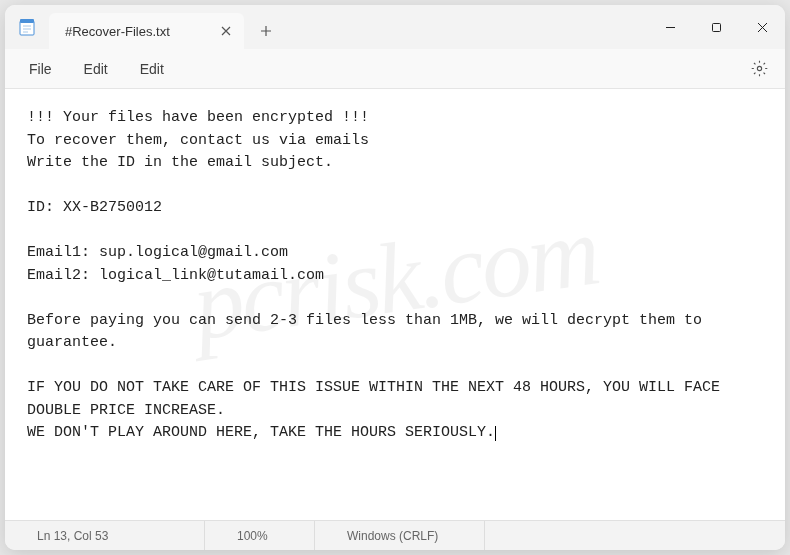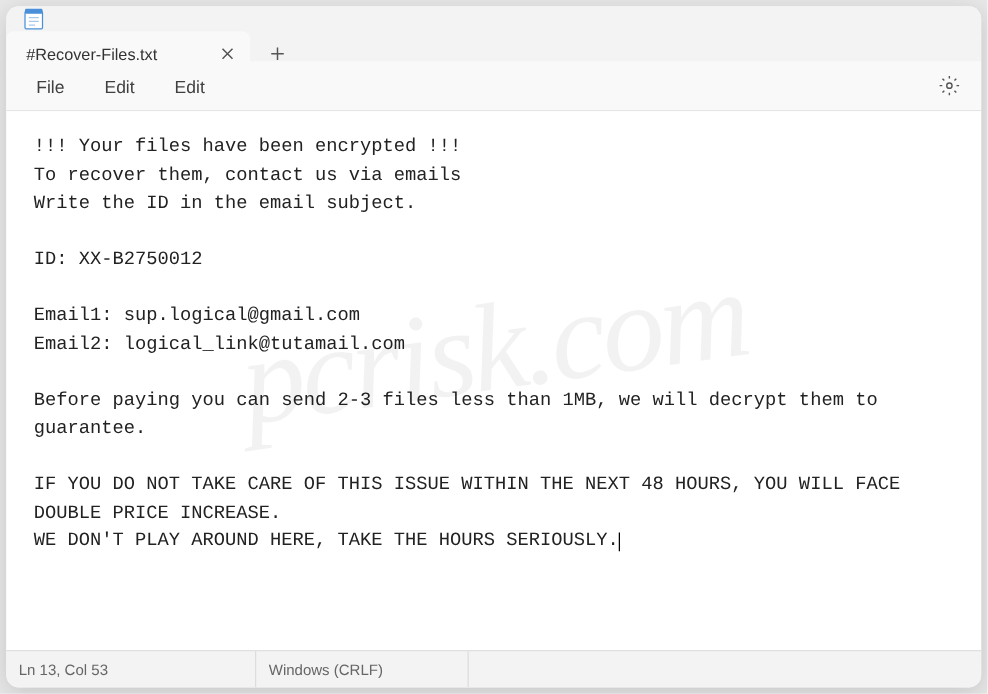--- a/index.html
+++ b/index.html
@@ -21,21 +21,20 @@
       box-shadow: 0 4px 20px rgba(0,0,0,0.15);
       display: flex;
       flex-direction: column;
       position: relative;
     }
     .titlebar {
       height: 44px;
       background: #f3f3f3;
       display: flex;
       align-items: stretch;
-      flex-direction: column;
     }
     .app-icon {
       width: 44px;
       display: flex;
       align-items: center;
       justify-content: center;
     }
     .notepad-icon {
       width: 20px;
       height: 20px;
@@ -132,21 +131,21 @@
     .statusbar {
       height: 30px;
       background: #f3f3f3;
       border-top: 1px solid #e0e0e0;
       display: flex;
       align-items: center;
       font-size: 12px;
       color: #666;
     }
     .status-cell {
-      padding: 0 10px;
+      padding: 0 32px;
       border-right: 1px solid #ddd;
       height: 100%;
       display: flex;
       align-items: center;
     }
     .status-cell.first { flex: 0 0 200px; border-left: none; }
     .status-cell.zoom { flex: 0 0 110px; }
     .status-cell.enc { flex: 0 0 170px; }
     .status-cell.charset { border-right: none; flex: 1; }
     .watermark {
@@ -235,17 +234,18 @@
 Email1: sup.logical@gmail.com
 Email2: logical_link@tutamail.com
 
 Before paying you can send 2-3 files less than 1MB, we will decrypt them to guarantee.
 
 IF YOU DO NOT TAKE CARE OF THIS ISSUE WITHIN THE NEXT 48 HOURS, YOU WILL FACE DOUBLE PRICE INCREASE.
 WE DON'T PLAY AROUND HERE, TAKE THE HOURS SERIOUSLY.<span style="border-right: 1px solid rgb(0, 0, 0); display: inline-block; height: 1em; vertical-align: text-bottom;"></span></div>
 
   <div class="statusbar">
     <div class="status-cell first">Ln 13, Col 53</div>
+    <div class="status-cell zoom">100%</div>
     <div class="status-cell enc">Windows (CRLF)</div>
   </div>
 
   <div class="watermark">pcrisk.com</div>
 </div>
 
 </body></html>

